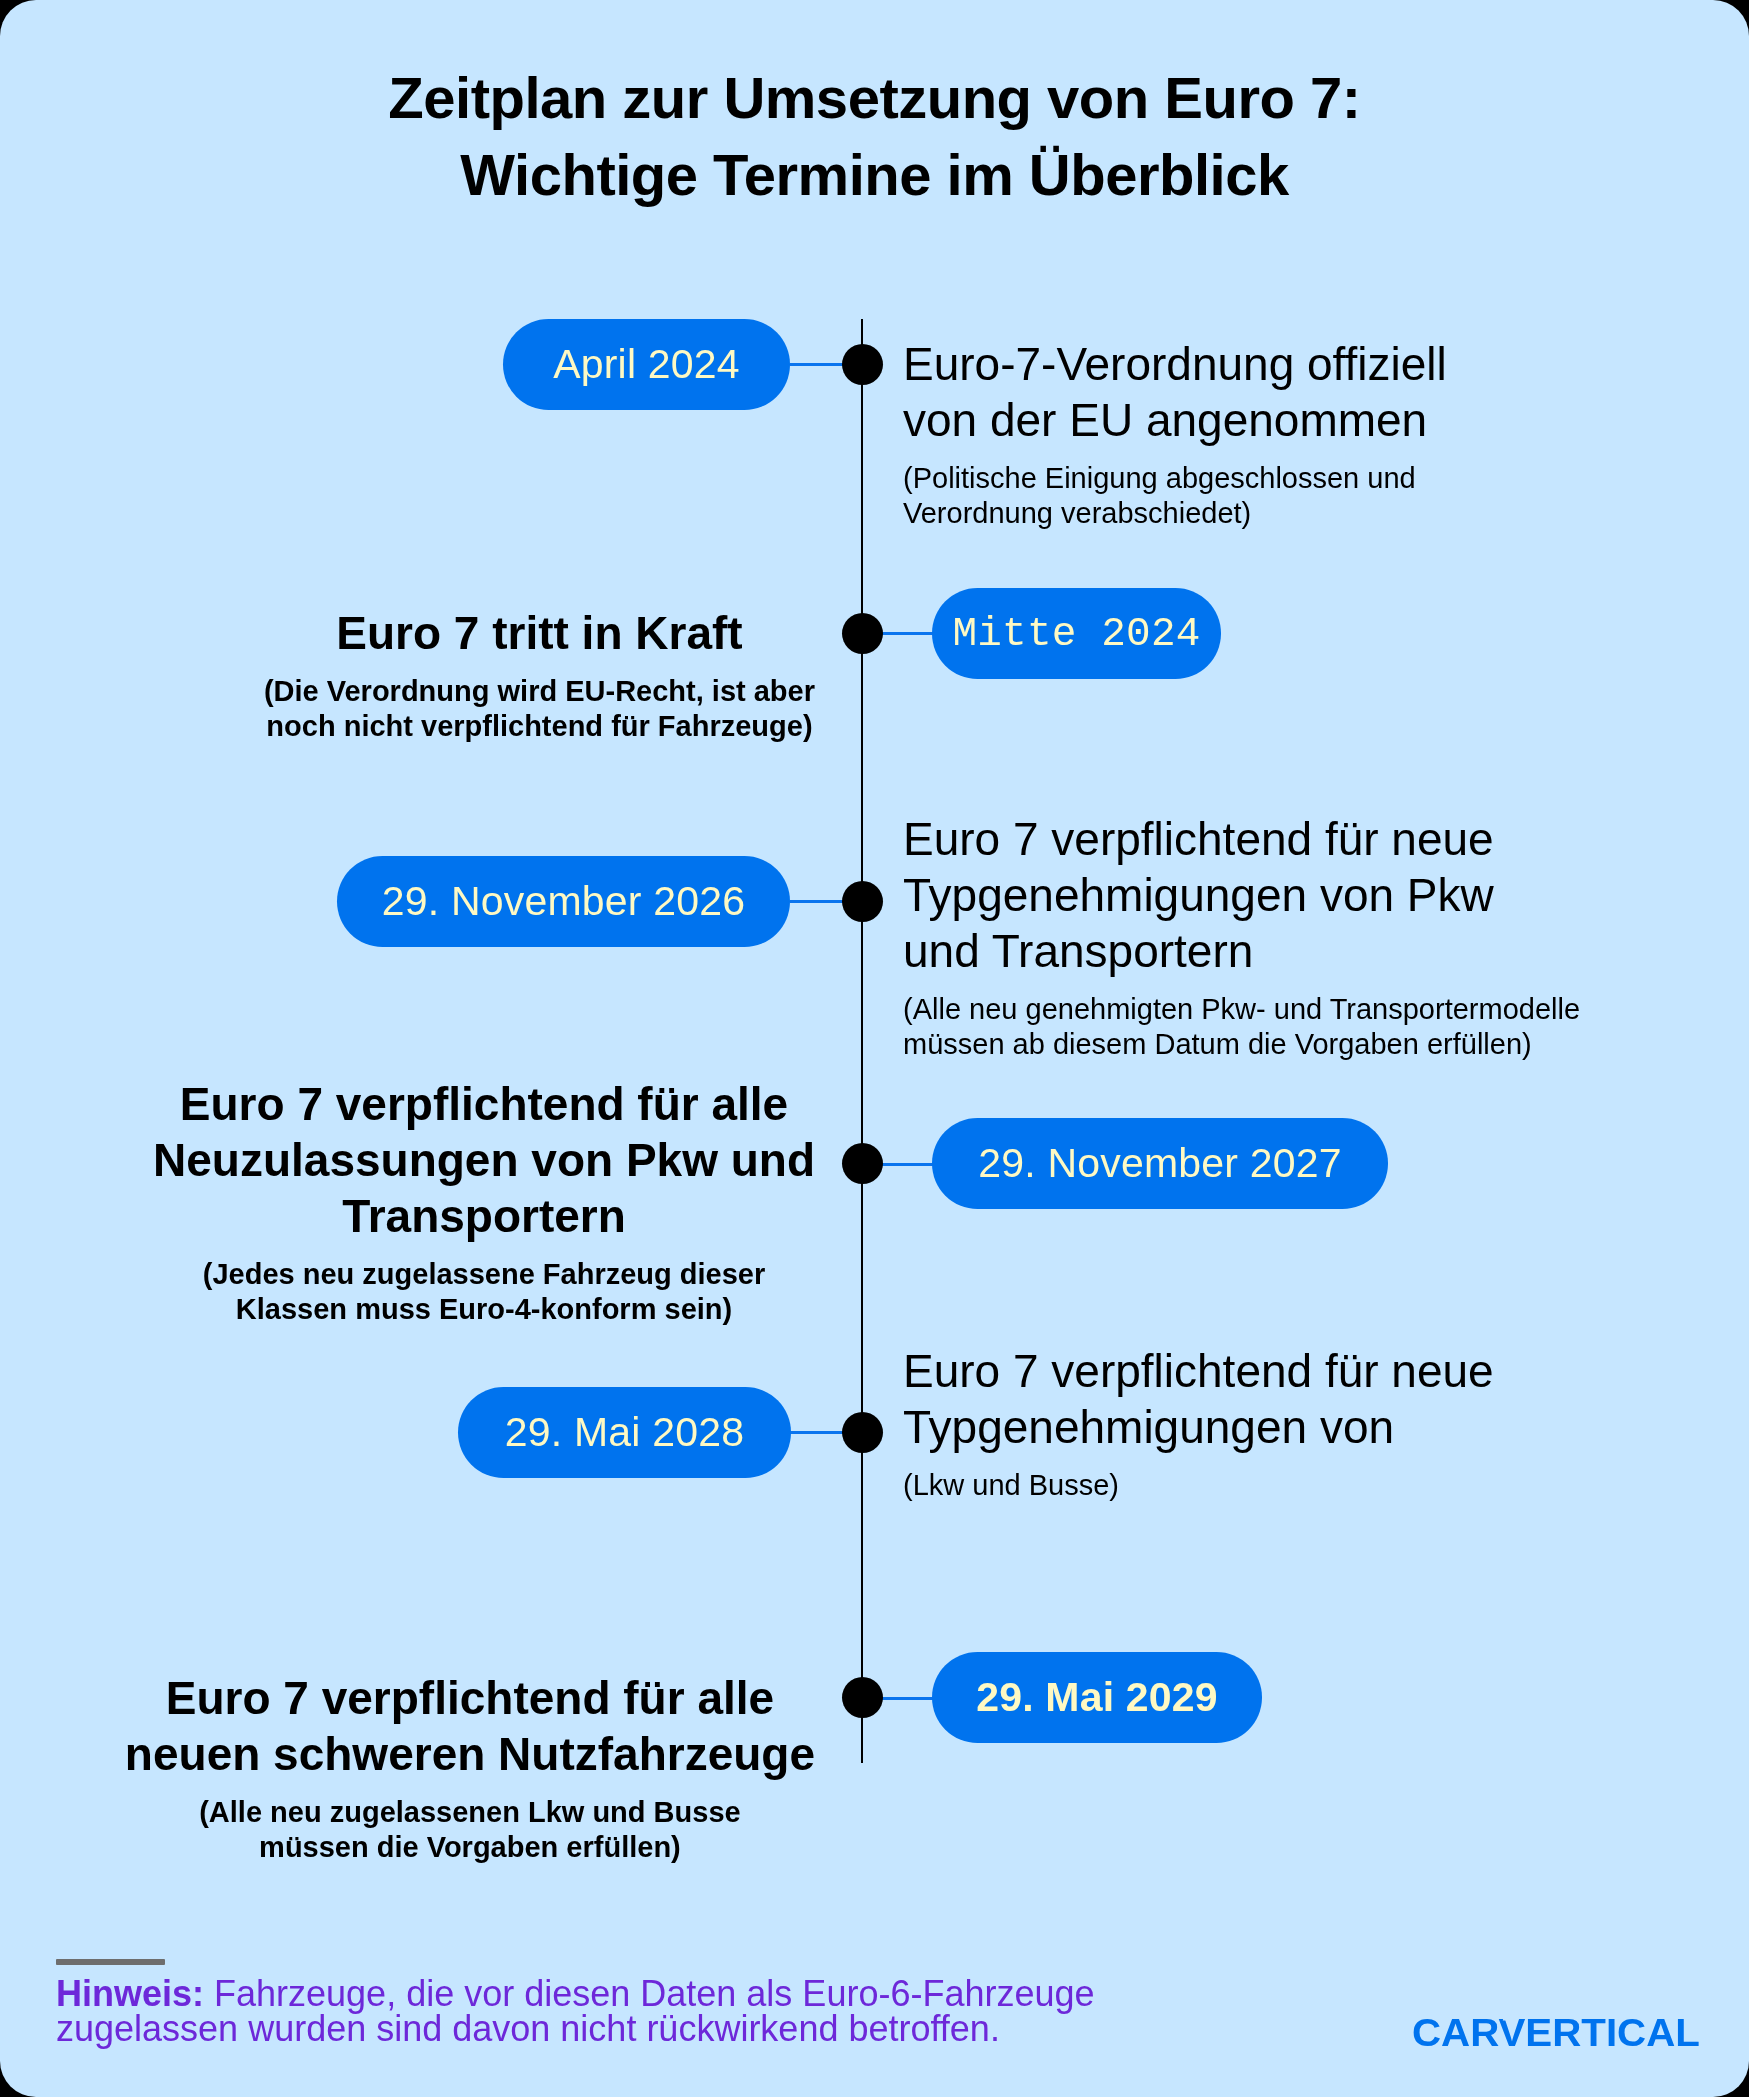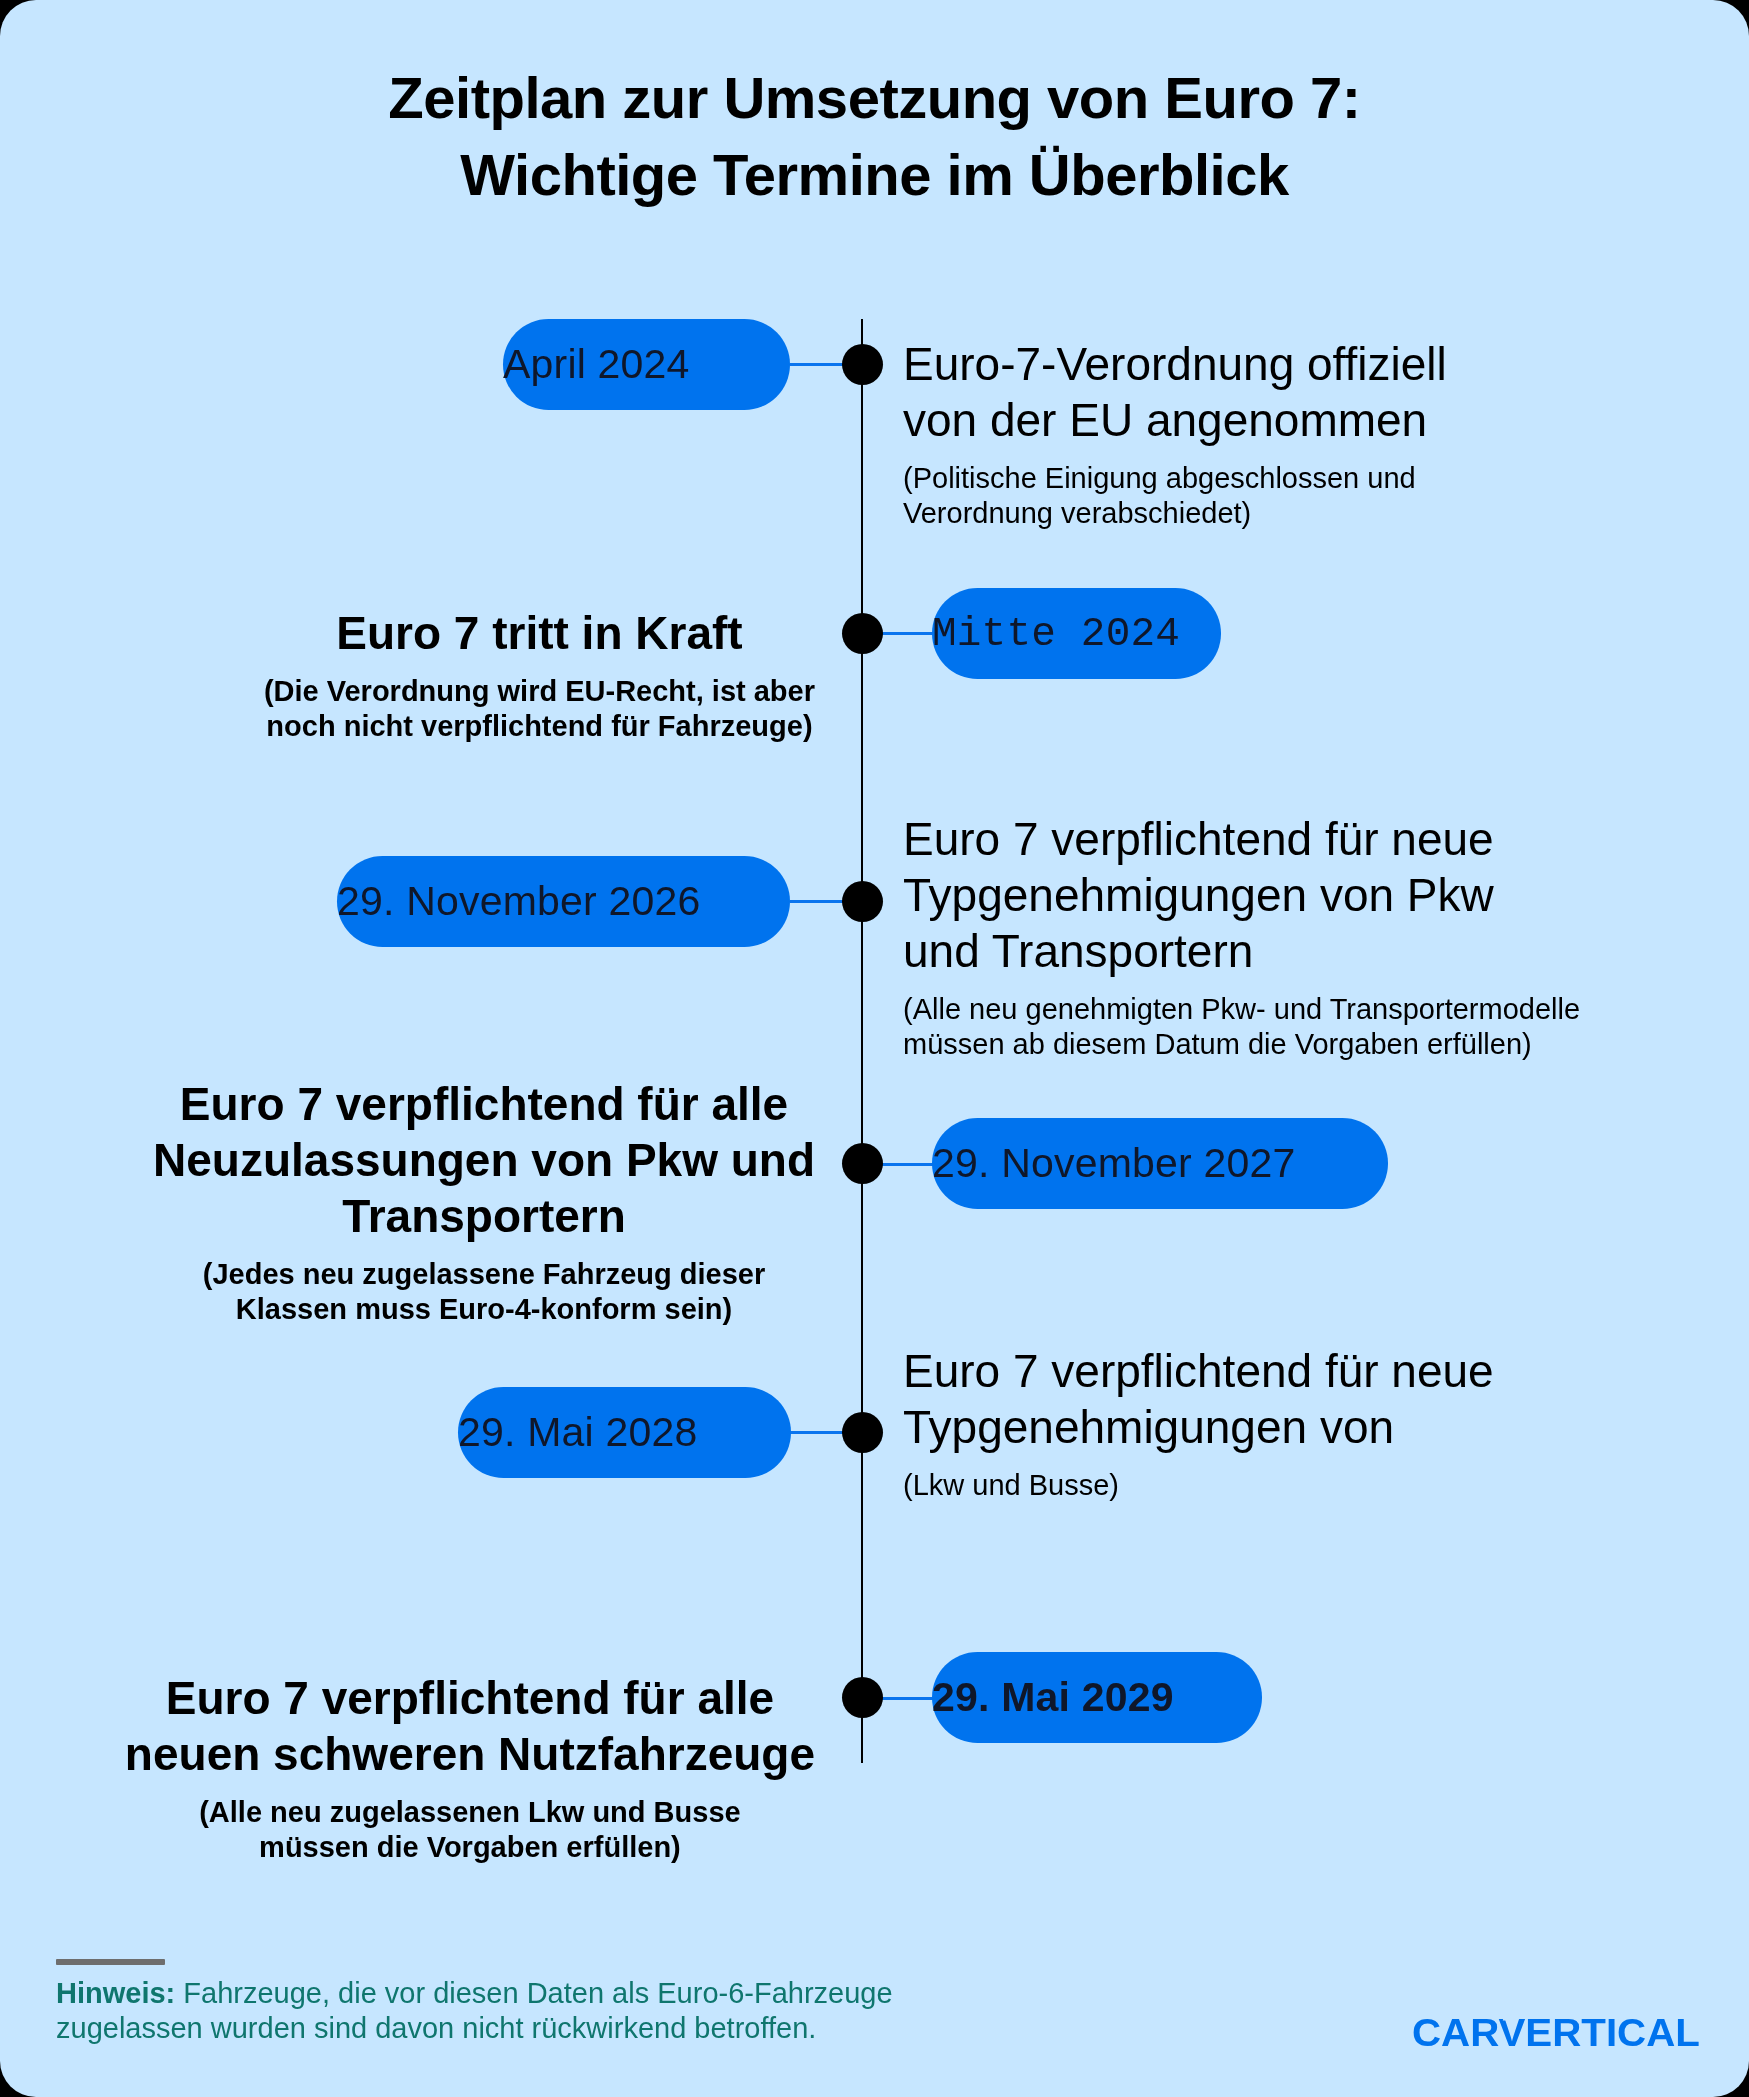--- a/index.html
+++ b/index.html
@@ -16,31 +16,31 @@
   .title div { white-space: nowrap; }
   .vline {
     position: absolute; left: 861px; top: 319px; width: 2.3px; height: 1444px; background: #000;
   }
   .dot {
     position: absolute; width: 41px; height: 41px; border-radius: 50%; background: #000;
     left: 842px;
   }
   .connector { position: absolute; height: 2.7px; background: #0a74ee; }
   .pill {
-    position: absolute; height: 91px; border-radius: 46px; background: #0073ee; color: #0f172a;
-    display: flex; align-items: center; 
+    position: absolute; height: 91px; border-radius: 46px; background: #0073ee; color: #fef9c3;
+    display: flex; align-items: center; justify-content: center;
     font-size: 41px; font-weight: 500; white-space: nowrap; letter-spacing: 0.2px;
   }
   .block { position: absolute; }
   .block.left { text-align: center; font-weight: bold; }
   .block.right { text-align: left; }
   .heading { font-size: 46px; line-height: 56px; white-space: nowrap; }
   .desc { font-size: 29px; line-height: 35px; margin-top: 12.8px; white-space: nowrap; }
   .footer-bar { position: absolute; left: 56px; top: 1959px; width: 109px; height: 5.5px; background: #6e6e6e; border-radius: 0.9px; }
-  .note { position: absolute; left: 56px; top: 1976px; font-size: 29px; line-height: 35px; color: #0f766e; }
+  .note { position: absolute; left: 56px; top: 1976px; font-size: 36px; line-height: 35px; color: #6d28d9; }
   .note b { font-weight: 700; }
   .logo { position: absolute; left: 1412px; top: 2001px; height: 50px; }
 </style>
 </head>
 <body>
 
 <div class="card">
 
   <div class="title">
     <div>Zeitplan zur Umsetzung von Euro 7:</div>

